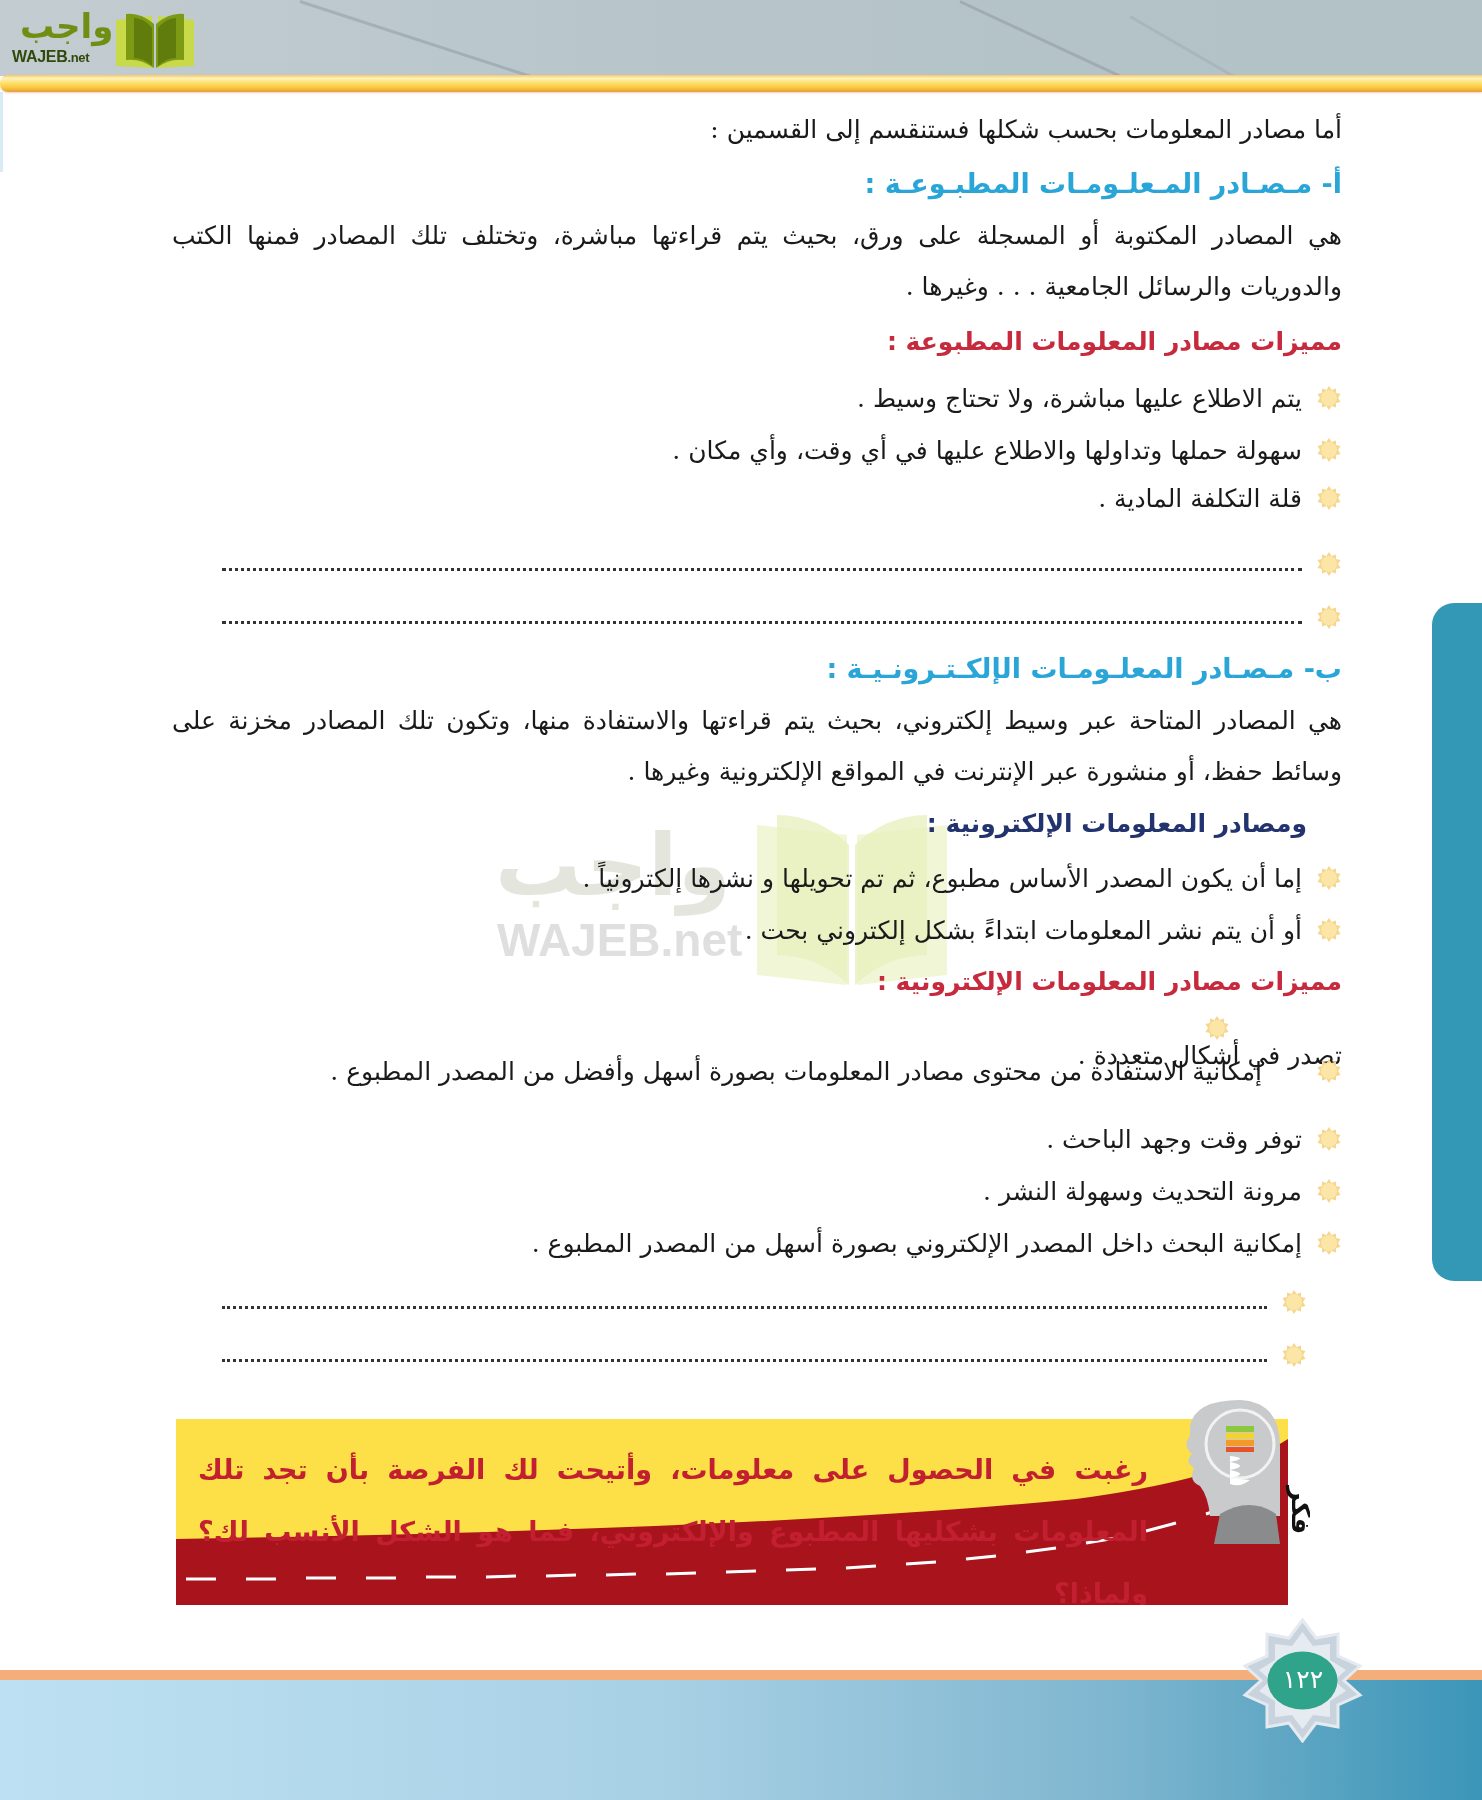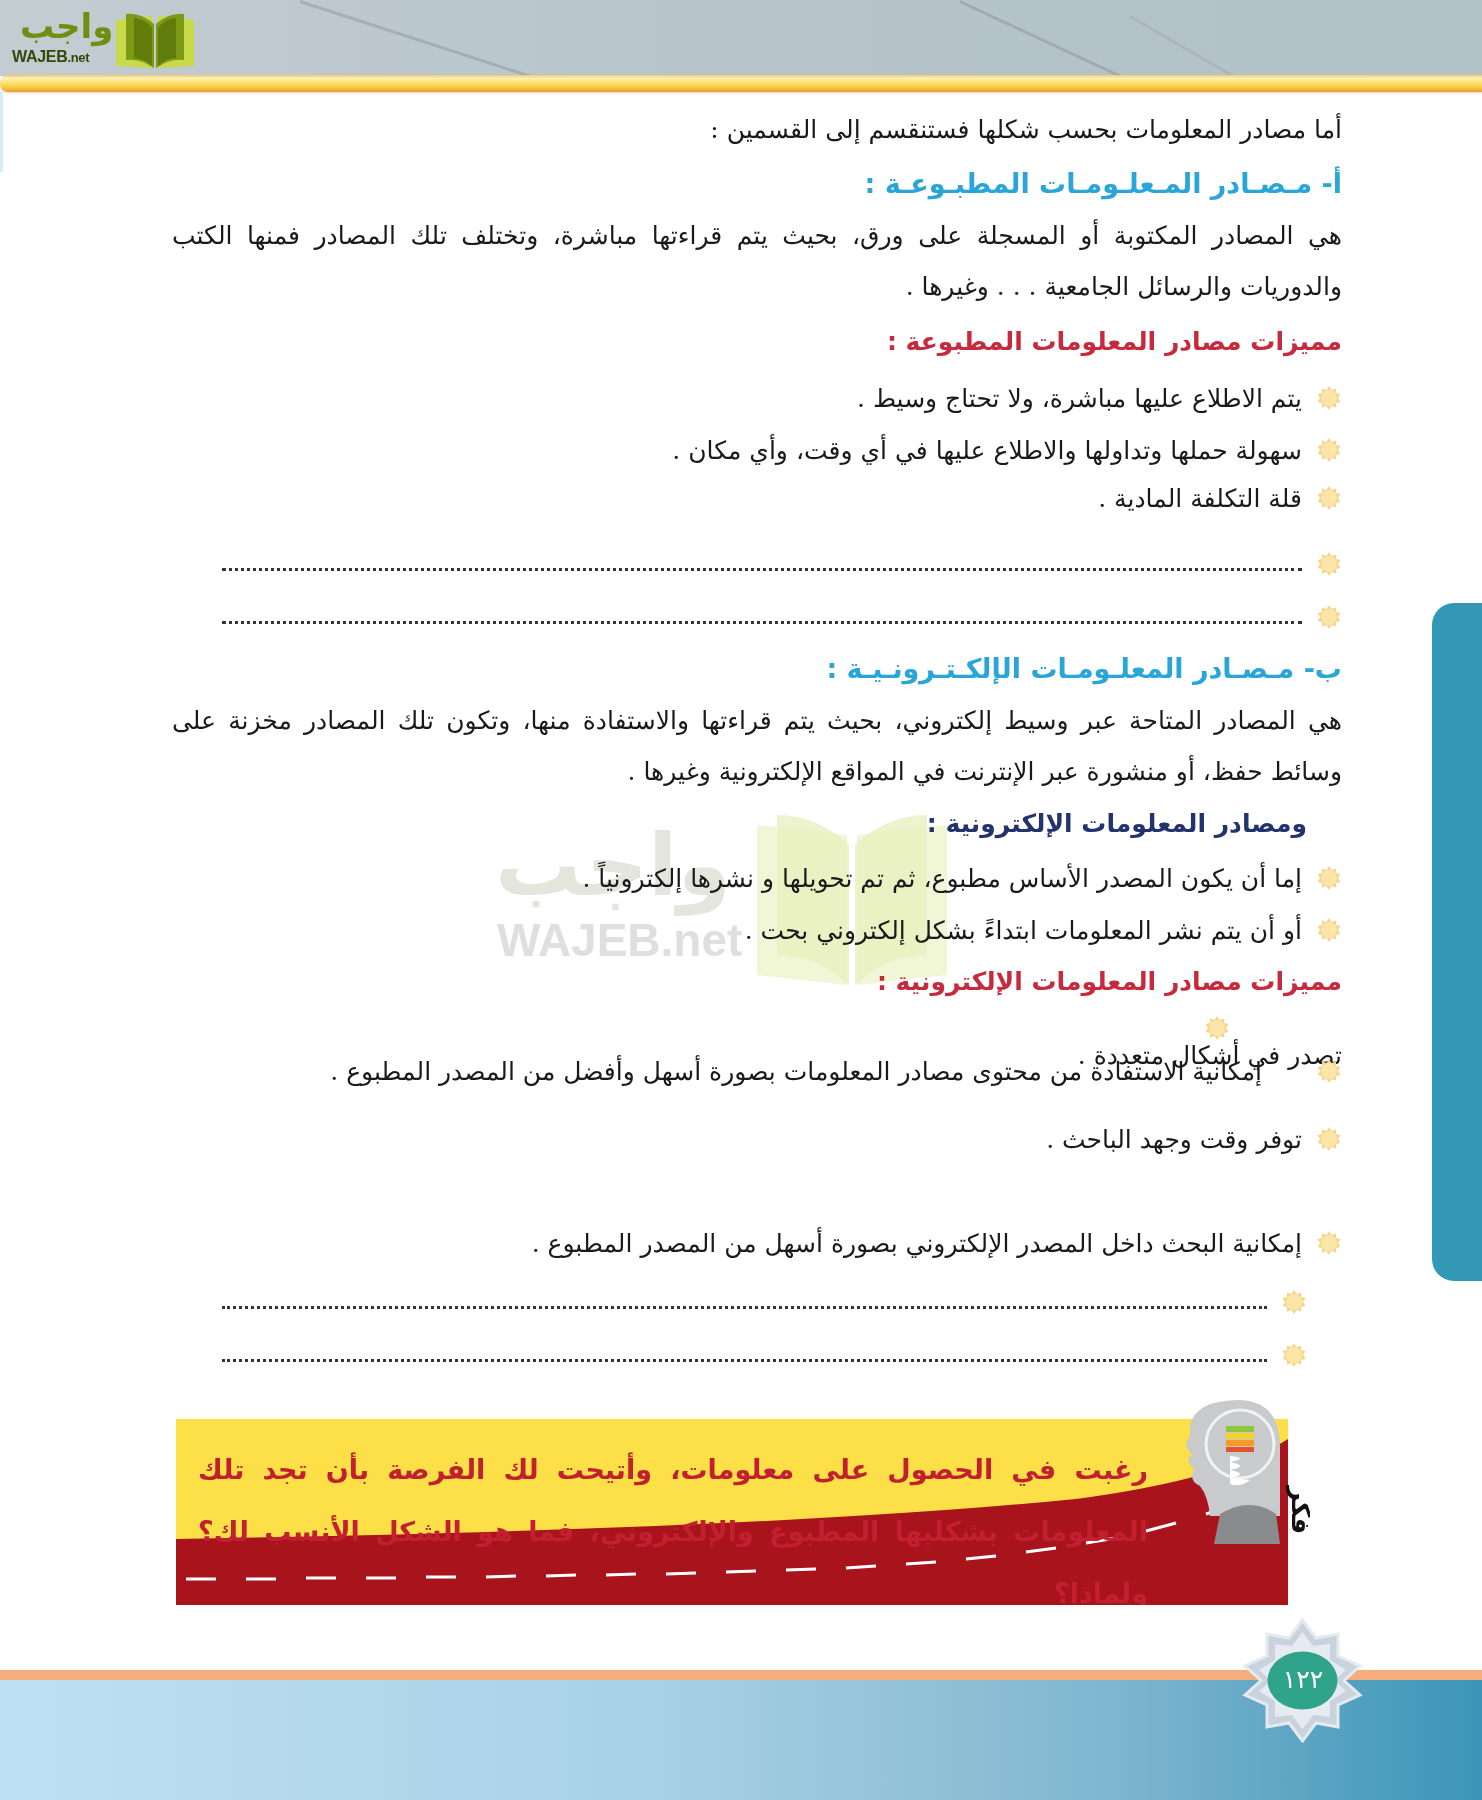--- a/index.html
+++ b/index.html
@@ -182,20 +182,27 @@
       </svg>
     <span class="bullet-text">إمكانية الاستفادة من محتوى مصادر المعلومات بصورة أسهل وأفضل من المصدر المطبوع .</span>
   </div>
   <div class="bullet-row" style="top:1119px;">
     <svg class="bullet-icon" viewBox="0 0 26 26">
         <polygon points="13,1 15.5,5 20,3.5 20,8 24.5,9 22,13 24.5,17 20,18 20,22.5 15.5,21 13,25 10.5,21 6,22.5 6,18 1.5,17 4,13 1.5,9 6,8 6,3.5 10.5,5" fill="#f6d58c"></polygon>
         <circle cx="13" cy="13" r="8" fill="#fbe6a8"></circle>
       </svg>
     <span class="bullet-text">توفر وقت وجهد الباحث .</span>
   </div>
+  <div class="bullet-row" style="top:1171px;">
+    <svg class="bullet-icon" viewBox="0 0 26 26">
+        <polygon points="13,1 15.5,5 20,3.5 20,8 24.5,9 22,13 24.5,17 20,18 20,22.5 15.5,21 13,25 10.5,21 6,22.5 6,18 1.5,17 4,13 1.5,9 6,8 6,3.5 10.5,5" fill="#f6d58c"></polygon>
+        <circle cx="13" cy="13" r="8" fill="#fbe6a8"></circle>
+      </svg>
+    <span class="bullet-text">مرونة التحديث وسهولة النشر .</span>
+  </div>
   <div class="bullet-row" style="top:1223px;">
     <svg class="bullet-icon" viewBox="0 0 26 26">
         <polygon points="13,1 15.5,5 20,3.5 20,8 24.5,9 22,13 24.5,17 20,18 20,22.5 15.5,21 13,25 10.5,21 6,22.5 6,18 1.5,17 4,13 1.5,9 6,8 6,3.5 10.5,5" fill="#f6d58c"></polygon>
         <circle cx="13" cy="13" r="8" fill="#fbe6a8"></circle>
       </svg>
     <span class="bullet-text">إمكانية البحث داخل المصدر الإلكتروني بصورة أسهل من المصدر المطبوع .</span>
   </div>
   <div class="bullet-row" style="top:1282px; right:175px;">
     <svg class="bullet-icon" viewBox="0 0 26 26">
         <polygon points="13,1 15.5,5 20,3.5 20,8 24.5,9 22,13 24.5,17 20,18 20,22.5 15.5,21 13,25 10.5,21 6,22.5 6,18 1.5,17 4,13 1.5,9 6,8 6,3.5 10.5,5" fill="#f6d58c"></polygon>

